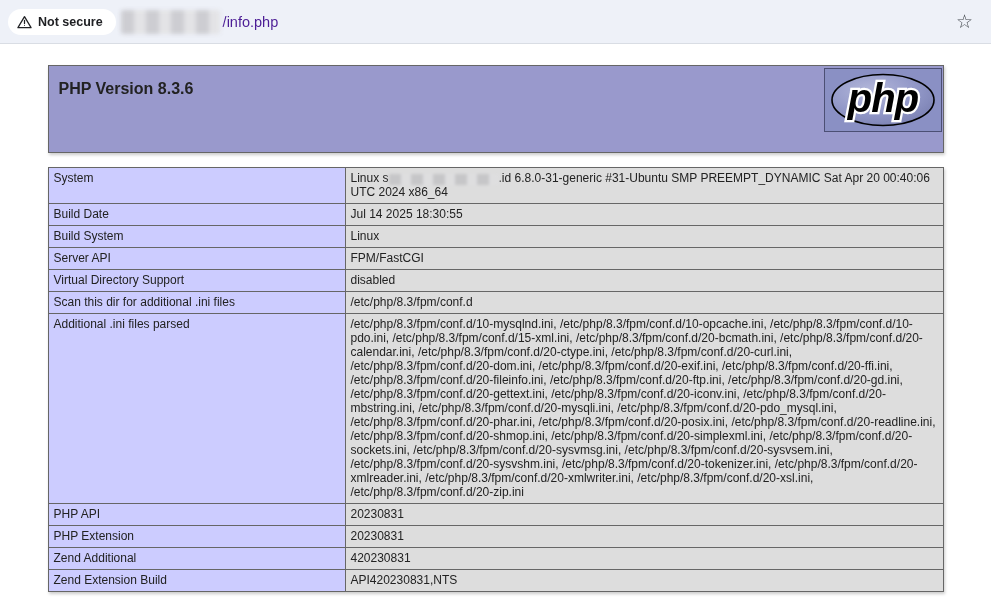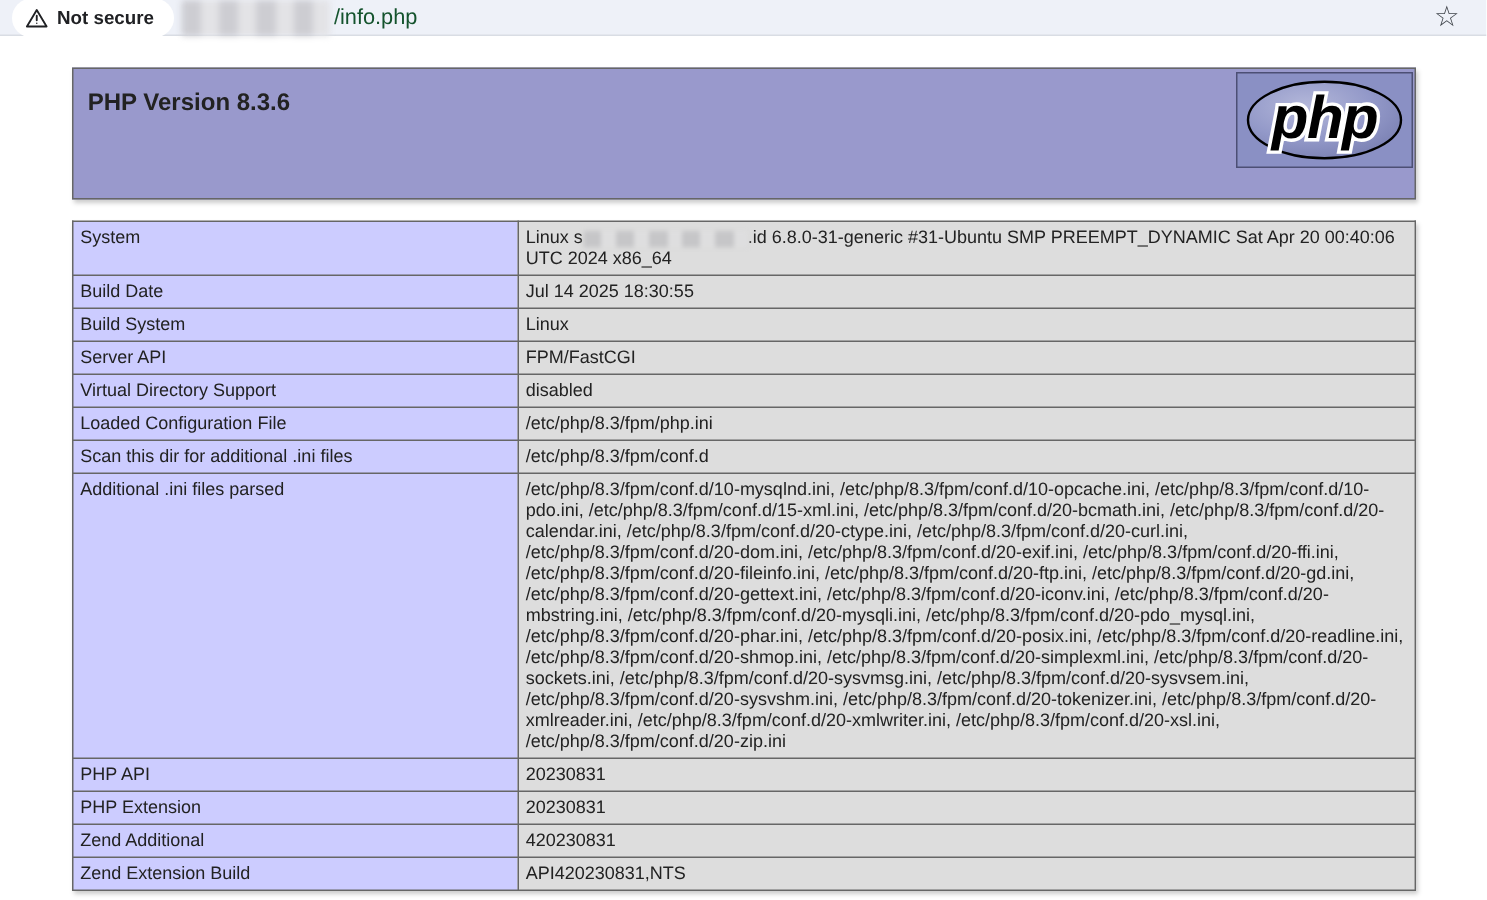--- a/index.html
+++ b/index.html
@@ -6,21 +6,21 @@
   html, body {
     margin: 0; padding: 0;
     width: 991px; height: 600px;
     overflow: hidden;
     background: #ffffff;
     font-family: "Liberation Sans", sans-serif;
   }
 
   
   .topbar {
-    height: 24px;
+    height: 44px;
     background: var(--topbar-bg, #eef1f8);
     border-bottom: 1px solid #d9dde4;
     display: flex;
     align-items: center;
     padding: 0 18px 0 8px;
   }
   .security-chip {
     display: inline-flex;
     align-items: center;
     gap: 6px;
@@ -39,21 +39,21 @@
     width: 99px; height: 24px;
     margin-left: 5px;
     border-radius: 2px;
     background: #d9d9d9;
     background-image: repeating-linear-gradient(90deg,#cdcdd2 0 13px,#e3e3e6 13px 25px);
     filter: blur(2px);
     flex: 0 0 auto;
   }
   .url-path {
     font-size: 14.5px;
-    color: #14532d;
+    color: #4c1d95;
     margin-left: 3px;
     white-space: nowrap;
   }
   .star-icon {
     margin-left: auto;
     font-size: 19px;
     line-height: 1;
     color: #41464c;
     cursor: pointer;
     user-select: none;
@@ -171,24 +171,20 @@
         </tr>
         <tr>
           <th class="e">Server API</th>
           <td class="v">FPM/FastCGI</td>
         </tr>
         <tr>
           <th class="e">Virtual Directory Support</th>
           <td class="v">disabled</td>
         </tr>
         <tr>
-          <th class="e">Loaded Configuration File</th>
-          <td class="v">/etc/php/8.3/fpm/php.ini</td>
-        </tr>
-        <tr>
           <th class="e">Scan this dir for additional .ini files</th>
           <td class="v">/etc/php/8.3/fpm/conf.d</td>
         </tr>
         <tr>
           <th class="e">Additional .ini files parsed</th>
           <td class="v">/etc/php/8.3/fpm/conf.d/10-mysqlnd.ini, /etc/php/8.3/fpm/conf.d/10-opcache.ini, /etc/php/8.3/fpm/conf.d/10-pdo.ini, /etc/php/8.3/fpm/conf.d/15-xml.ini, /etc/php/8.3/fpm/conf.d/20-bcmath.ini, /etc/php/8.3/fpm/conf.d/20-calendar.ini, /etc/php/8.3/fpm/conf.d/20-ctype.ini, /etc/php/8.3/fpm/conf.d/20-curl.ini, /etc/php/8.3/fpm/conf.d/20-dom.ini, /etc/php/8.3/fpm/conf.d/20-exif.ini, /etc/php/8.3/fpm/conf.d/20-ffi.ini, /etc/php/8.3/fpm/conf.d/20-fileinfo.ini, /etc/php/8.3/fpm/conf.d/20-ftp.ini, /etc/php/8.3/fpm/conf.d/20-gd.ini, /etc/php/8.3/fpm/conf.d/20-gettext.ini, /etc/php/8.3/fpm/conf.d/20-iconv.ini, /etc/php/8.3/fpm/conf.d/20-mbstring.ini, /etc/php/8.3/fpm/conf.d/20-mysqli.ini, /etc/php/8.3/fpm/conf.d/20-pdo_mysql.ini, /etc/php/8.3/fpm/conf.d/20-phar.ini, /etc/php/8.3/fpm/conf.d/20-posix.ini, /etc/php/8.3/fpm/conf.d/20-readline.ini, /etc/php/8.3/fpm/conf.d/20-shmop.ini, /etc/php/8.3/fpm/conf.d/20-simplexml.ini, /etc/php/8.3/fpm/conf.d/20-sockets.ini, /etc/php/8.3/fpm/conf.d/20-sysvmsg.ini, /etc/php/8.3/fpm/conf.d/20-sysvsem.ini, /etc/php/8.3/fpm/conf.d/20-sysvshm.ini, /etc/php/8.3/fpm/conf.d/20-tokenizer.ini, /etc/php/8.3/fpm/conf.d/20-xmlreader.ini, /etc/php/8.3/fpm/conf.d/20-xmlwriter.ini, /etc/php/8.3/fpm/conf.d/20-xsl.ini, /etc/php/8.3/fpm/conf.d/20-zip.ini</td>
         </tr>
         <tr>
           <th class="e">PHP API</th>
           <td class="v">20230831</td>

